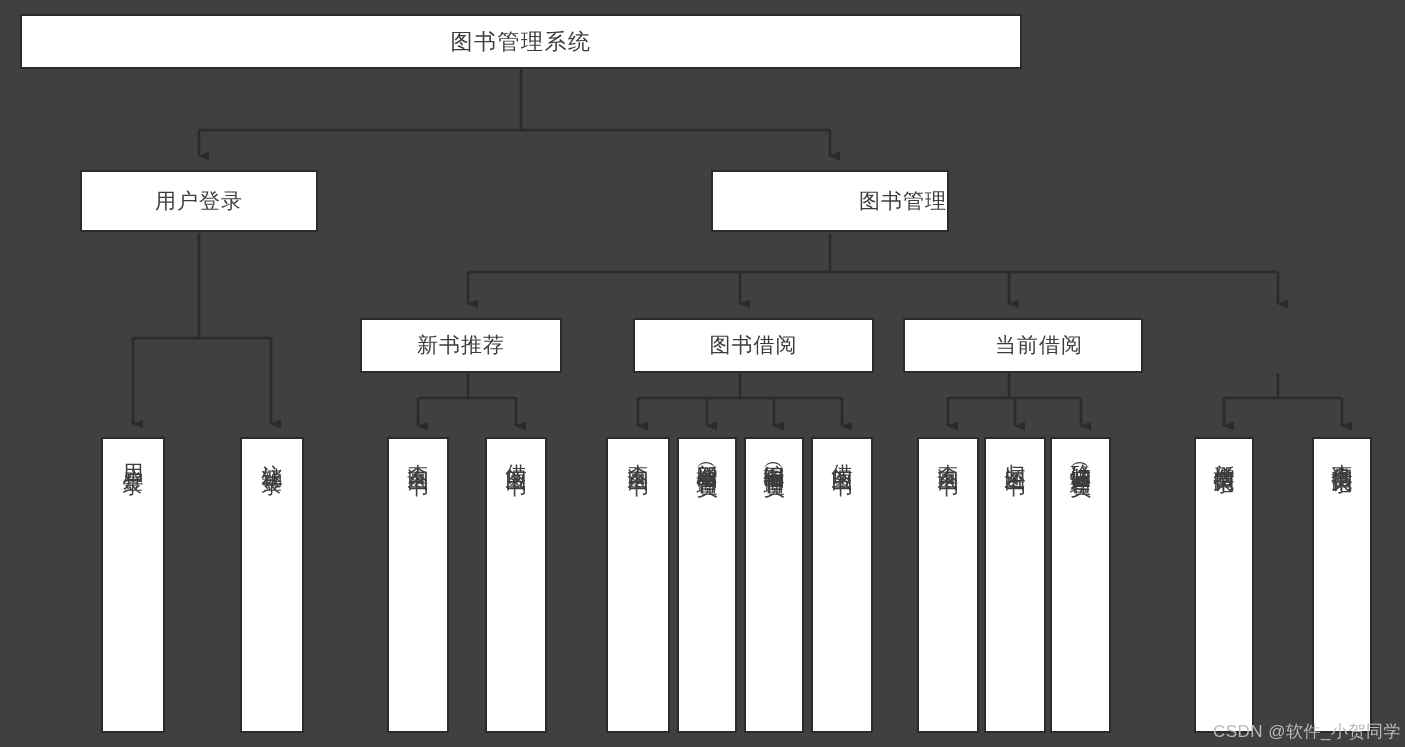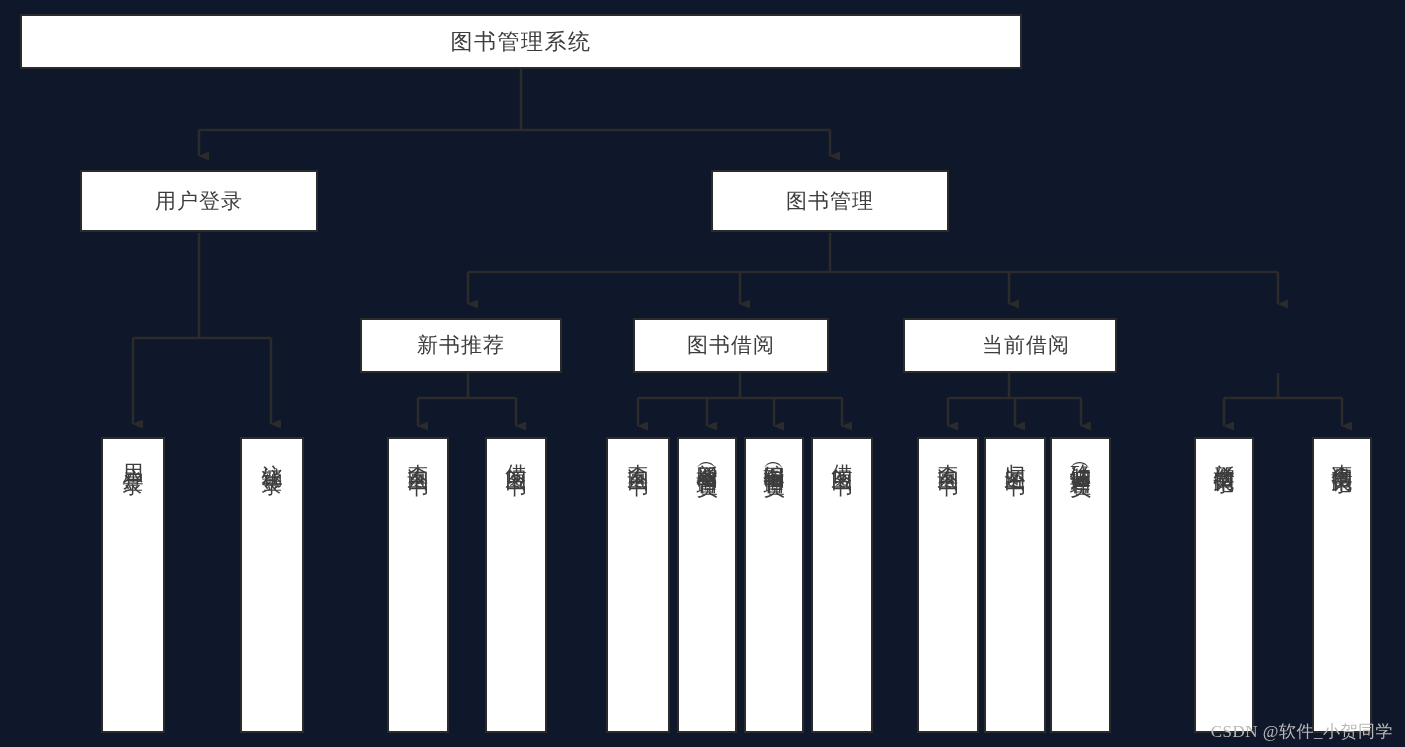--- a/index.html
+++ b/index.html
@@ -8,21 +8,21 @@
     padding: 0;
     background: #ffffff;
   }
   body {
     font-family: "DejaVu Sans", "Liberation Sans", sans-serif;
   }
   #diagram-root {
     position: relative;
     width: 1405px;
     height: 747px;
-    background: #0f172a;
+    background: #404040;
     overflow: hidden;
   }
   #edge-layer {
     position: absolute;
     left: 0;
     top: 0;
     width: 1405px;
     height: 747px;
     pointer-events: none;
   }
@@ -65,28 +65,28 @@
     line-height: 1.05;
     letter-spacing: 4px;
     white-space: nowrap;
     text-align: start;
   }
   .node.v.tall .node-label {
     letter-spacing: 2px;
   }
   #watermark {
     position: absolute;
-    right: 12px;
+    right: 4px;
     bottom: 4px;
     font-size: 17px;
     color: #b9b9b9;
     letter-spacing: 0.5px;
     z-index: 5;
     white-space: nowrap;
-    font-family: Liberation Serif, serif;
+    font-family: Liberation Sans, sans-serif;
   }
 </style>
 </head>
 <body>
 
 <div id="diagram-root">
 
   <svg id="edge-layer" viewBox="0 0 1405 747" width="1405" height="747" xmlns="http://www.w3.org/2000/svg">
     <defs>
       <marker id="arrowhead" markerWidth="9" markerHeight="11" refX="4.5" refY="10" orient="auto" markerUnits="userSpaceOnUse">
@@ -138,33 +138,33 @@
   </svg>
 
   <div class="node h root" style="left:20px; top:14px; width:1002px; height:55px;">
     <span class="node-label">图书管理系统</span>
   </div>
 
   <div class="node h" style="left:80px; top:170px; width:238px; height:62px;">
     <span class="node-label">用户登录</span>
   </div>
 
-  <div class="node h" style="left:711px; top:170px; width:238px; height:62px;">
+  <div class="node h" style="left:711px; top:170px; width:238px; height:62px;justify-content:flex-end;">
     <span class="node-label">图书管理</span>
   </div>
 
   <div class="node h" style="left:360px; top:318px; width:202px; height:55px;">
     <span class="node-label">新书推荐</span>
   </div>
 
-  <div class="node h" style="left:633px; top:318px; width:196px; height:55px;">
+  <div class="node h" style="left:633px; top:318px; width:241px; height:55px;">
     <span class="node-label">图书借阅</span>
   </div>
 
-  <div class="node h" style="left:903px; top:318px; width:214px; height:55px;padding-left:32px;">
+  <div class="node h" style="left:903px; top:318px; width:240px; height:55px;padding-left:32px;">
     <span class="node-label">当前借阅</span>
   </div>
 
 
   <div class="node v" style="left:101px; top:437px; width:64px; height:296px;">
     <span class="node-label">用户登录</span>
   </div>
 
   <div class="node v" style="left:240px; top:437px; width:64px; height:296px;">
     <span class="node-label">注销登录</span>

